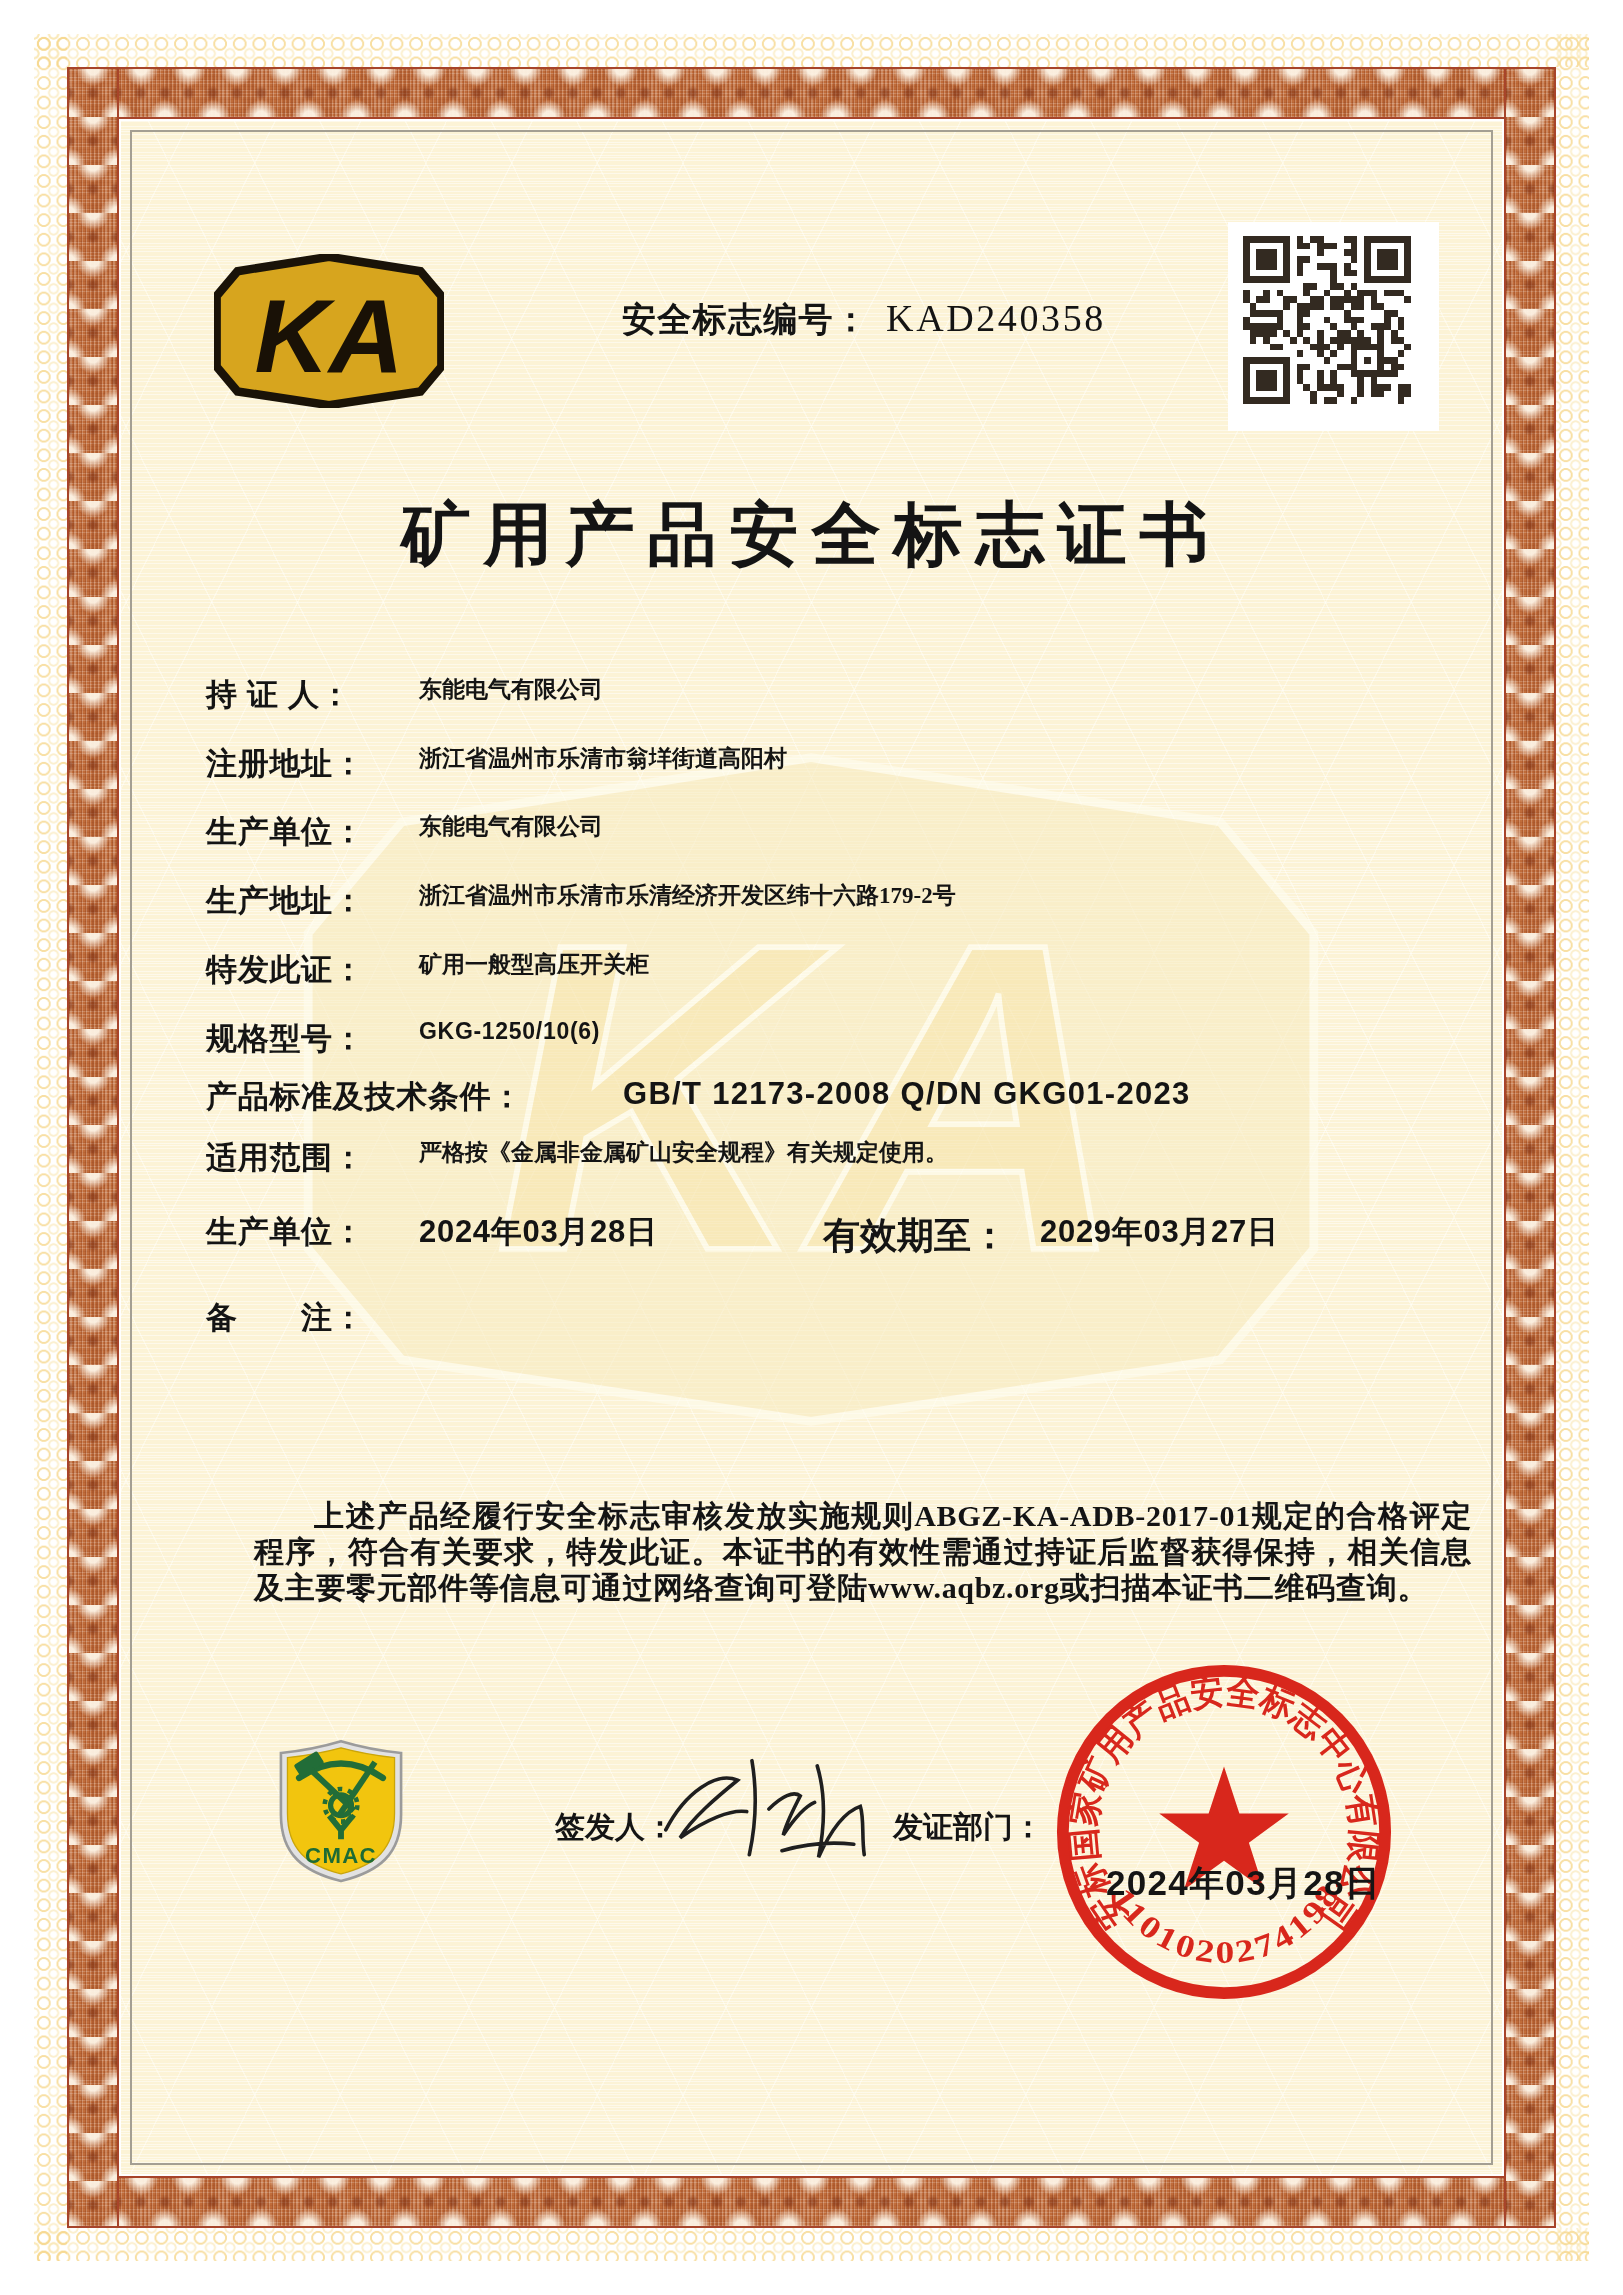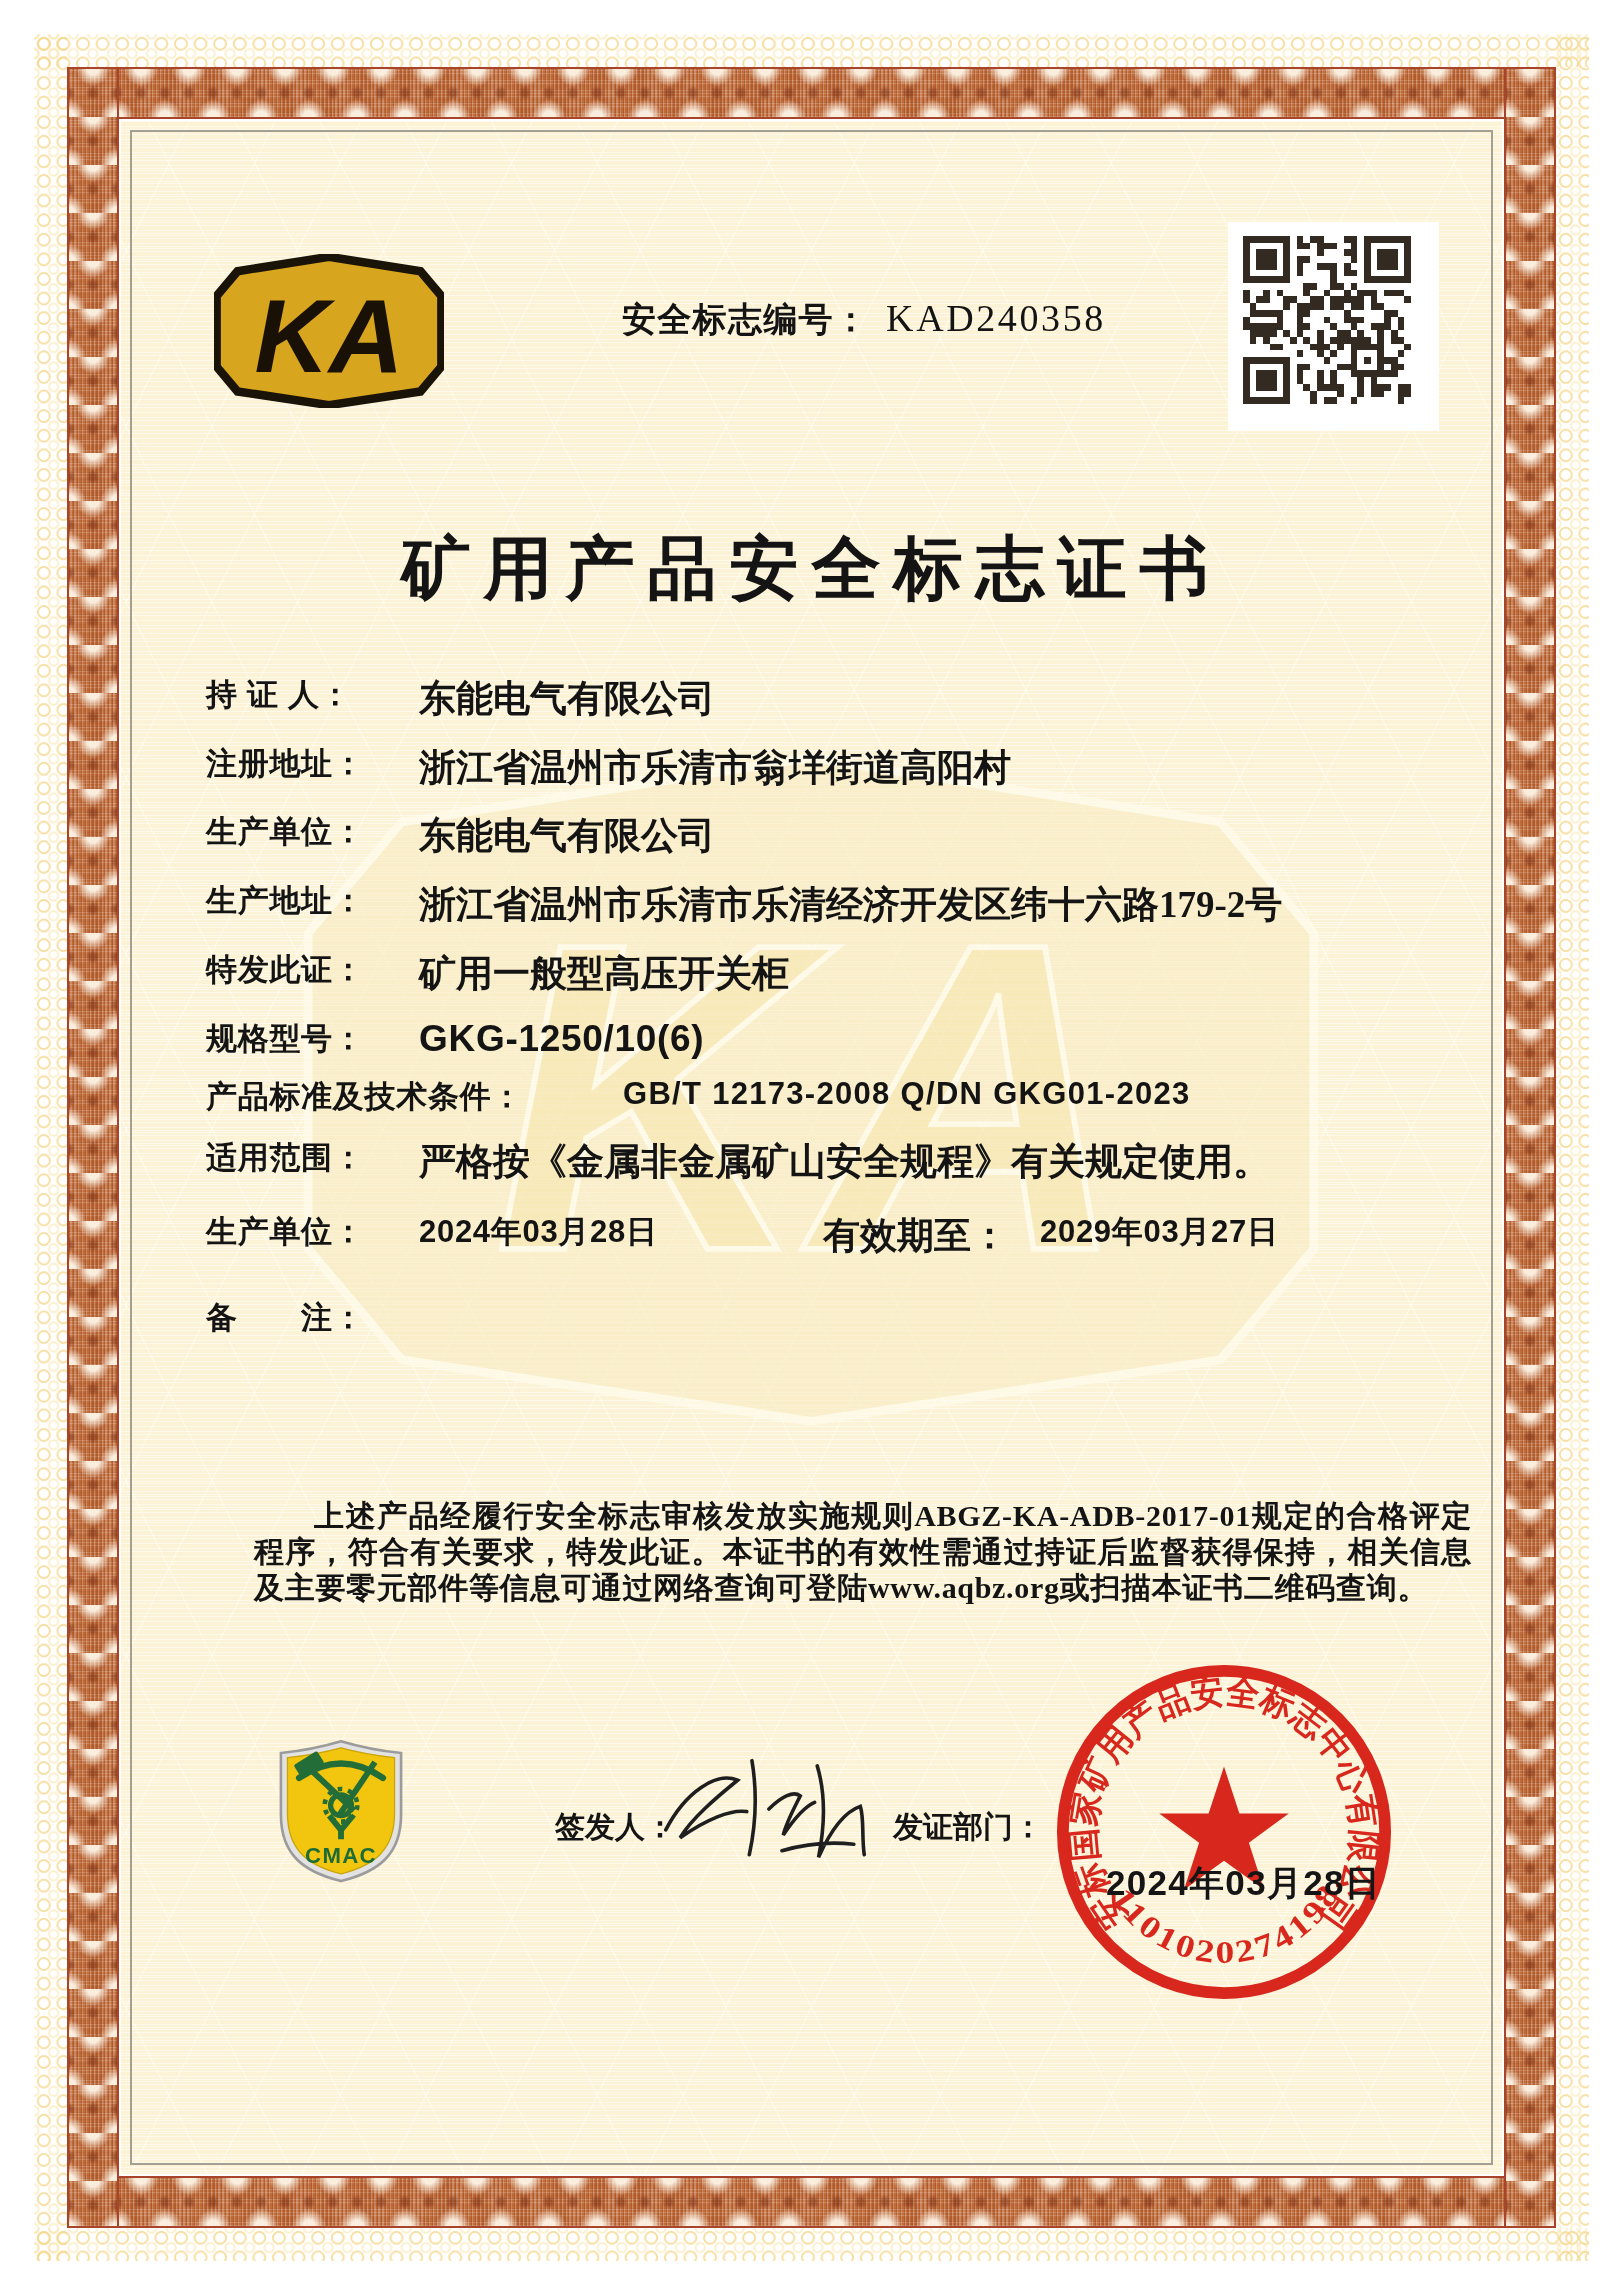--- a/index.html
+++ b/index.html
@@ -43,26 +43,26 @@
 
   
   .ka-logo{left:214px;top:254px;width:230px;height:154px;}
   .mark-line{left:622px;top:296px;white-space:nowrap;}
   .mark-label{font-size:34px;font-weight:600;letter-spacing:1.3px;}
   .mark-number{font-family:"Liberation Serif","DejaVu Serif",serif;font-size:38px;letter-spacing:2.6px;margin-left:17px;text-align:right;}
   .qr-box{left:1228px;top:222px;width:211px;height:209px;background:#ffffff;}
   .qr-box svg{position:absolute;left:15px;top:14.4px;width:168px;height:168px;}
 
   .title{left:0;top:489px;width:100%;text-align:center;font-family:"Liberation Serif","DejaVu Serif",serif;
-         font-weight:900;font-size:69px;letter-spacing:13px;white-space:nowrap;margin-top:34px;}
+         font-weight:900;font-size:69px;letter-spacing:13px;white-space:nowrap;}
 
   
   .row{position:absolute;left:0;width:100%;height:47px;z-index:3;}
   .lbl{position:absolute;left:206px;font-size:31px;font-weight:700;letter-spacing:0.7px;white-space:pre;}
-  .val{position:absolute;left:419px;font-size:37px;font-weight:700;white-space:nowrap;
+  .val{position:absolute;left:419px;font-size:23px;font-weight:700;white-space:nowrap;
        font-family:"Liberation Serif","DejaVu Serif",serif;}
   .val-sans{font-family:"Liberation Sans","DejaVu Sans",sans-serif;letter-spacing:0.7px;}
   .row-std .val{left:623px;font-size:31px;font-family:"Liberation Sans","DejaVu Sans",sans-serif;letter-spacing:1.3px;}
   .lbl2{position:absolute;left:823px;font-size:37px;font-weight:700;}
   .val2{position:absolute;left:1040px;font-size:31px;font-weight:700;letter-spacing:0.7px;}
   .val-date{font-size:31px;letter-spacing:0.7px;font-family:"Liberation Sans","DejaVu Sans",sans-serif;}
 
   .statement{left:206px;top:1498px;width:1218px;font-size:30px;font-weight:700;line-height:36px;
              font-family:"Liberation Serif","DejaVu Serif",serif;text-align:justify;text-indent:60px;letter-spacing:0.7px;margin-left:48px;}
 

